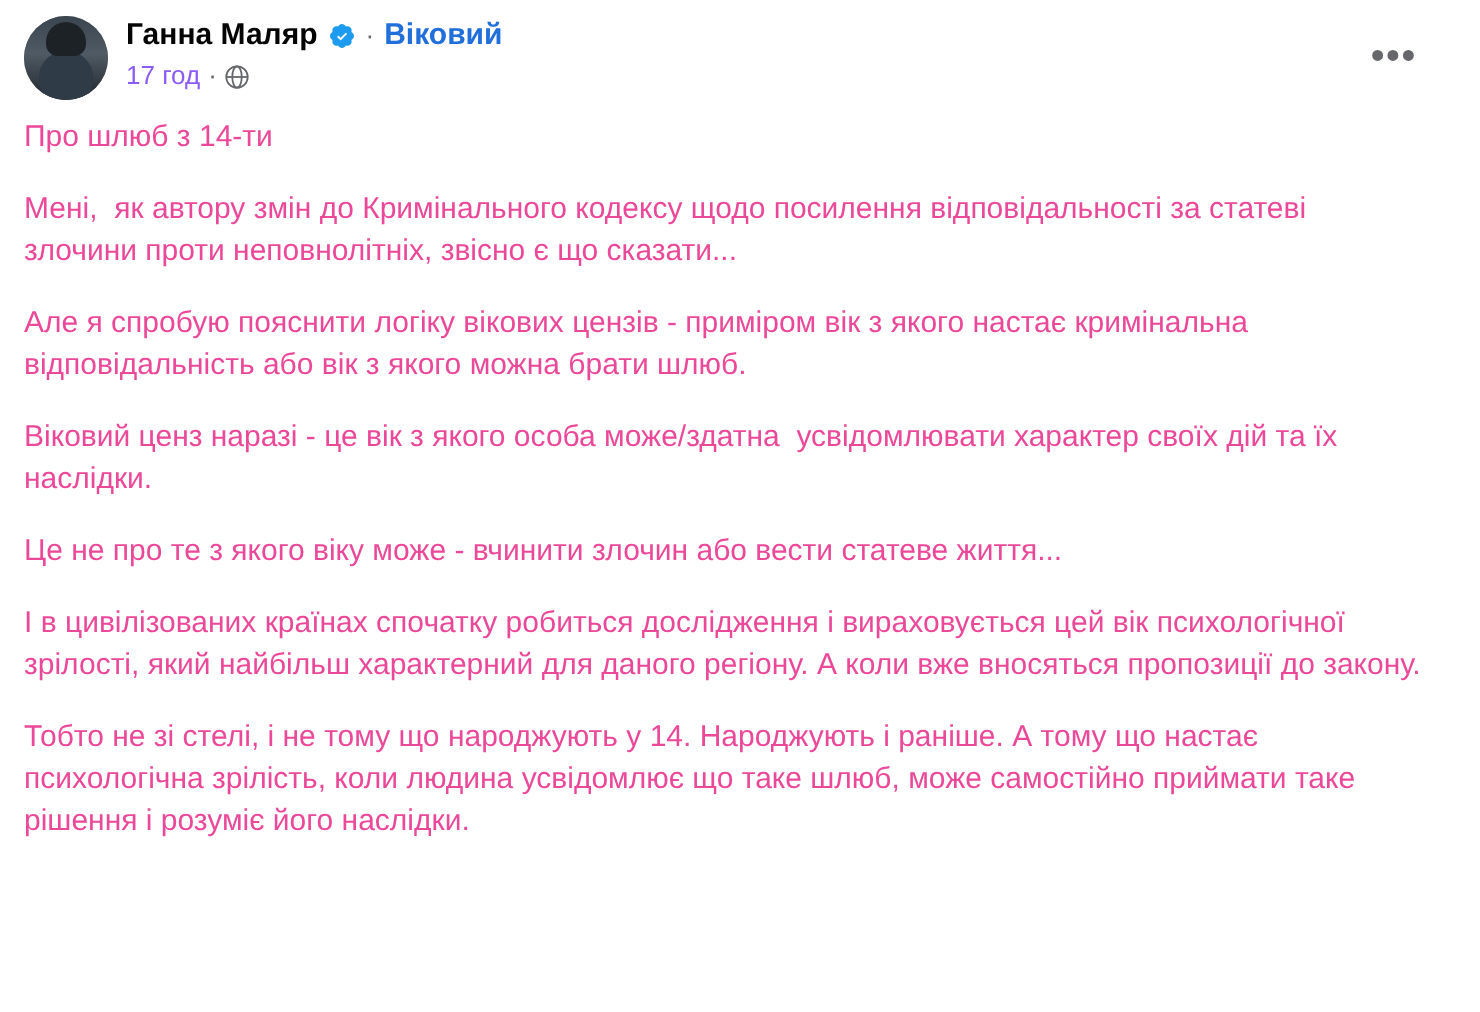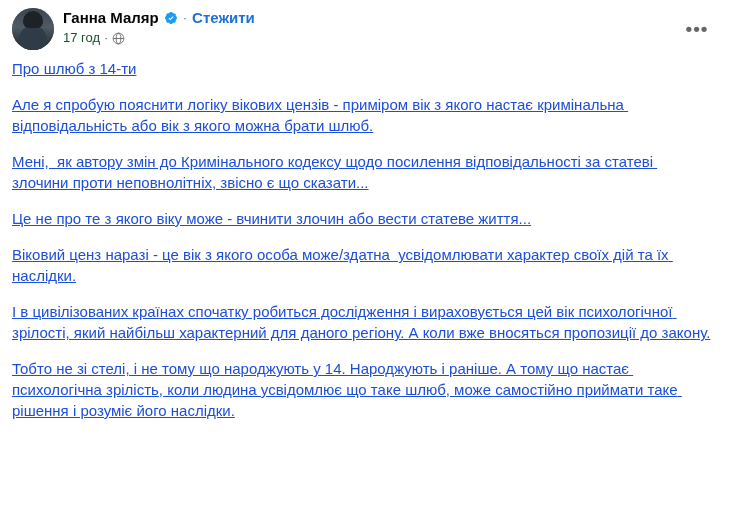--- a/index.html
+++ b/index.html
@@ -91,21 +91,21 @@
   }
   .meta-row {
     display: flex;
     align-items: center;
     margin-top: 3px;
     color: #65676b;
     font-size: 13px;
     line-height: 16px;
   }
   .meta-time {
-    color: #14532d;
+    color: #8b5cf6;
     font-size: 13px;
     cursor: pointer;
   }
   .meta-dot {
     margin: 0 4px;
     color: #65676b;
     font-size: 13px;
   }
   .globe-icon {
     width: 13px;
@@ -128,24 +128,23 @@
     letter-spacing: 1px;
     font-weight: bold;
     line-height: 10px;
   }
   .post-body {
     padding: 6px 12px 10px 12px;
   }
   .para {
     font-size: 15px;
     line-height: 21px;
-    color: #1d4ed8;
+    color: #ec4899;
     margin: 0 0 15px 0;
     white-space: pre-wrap;
-    text-decoration: underline;
   }
   .para:last-child {
     margin-bottom: 16px;
   }
 </style>
 </head>
 <body>
 
 <div class="post">
 
@@ -159,21 +158,21 @@
     <div class="header-text">
       <div class="name-row">
         <span class="author-name">Ганна Маляр</span>
         <span class="verified-badge">
           <svg viewBox="0 0 24 24" width="14" height="14" aria-hidden="true">
             <path fill="#1d9bf0" d="M22.25 12c0-1.43-.88-2.67-2.19-3.34.46-1.39.2-2.9-.81-3.91s-2.52-1.27-3.91-.81C14.67 2.63 13.43 1.75 12 1.75s-2.67.88-3.34 2.19c-1.39-.46-2.9-.2-3.91.81s-1.27 2.52-.81 3.91C2.63 9.33 1.75 10.57 1.75 12s.88 2.67 2.19 3.34c-.46 1.39-.2 2.9.81 3.91s2.52 1.27 3.91.81c.67 1.31 1.91 2.19 3.34 2.19s2.67-.88 3.34-2.19c1.39.46 2.9.2 3.91-.81s1.27-2.52.81-3.91c1.31-.67 2.19-1.91 2.19-3.34z"></path>
             <path fill="#ffffff" d="M10.84 15.93l-3.1-3.09 1.24-1.25 1.86 1.86 4.34-4.34 1.25 1.25-5.59 5.57z"></path>
           </svg>
         </span>
         <span class="dot-sep">·</span>
-        <span class="follow-link">Стежити</span>
+        <span class="follow-link">Віковий</span>
       </div>
       <div class="meta-row">
         <span class="meta-time">17 год</span>
         <span class="meta-dot">·</span>
         <span class="globe-icon">
           <svg viewBox="0 0 16 16" width="13" height="13" aria-hidden="true">
             <circle cx="8" cy="8" r="6.6" fill="none" stroke="#65676b" stroke-width="1.1"></circle>
             <ellipse cx="8" cy="8" rx="2.9" ry="6.6" fill="none" stroke="#65676b" stroke-width="1.1"></ellipse>
             <line x1="1.6" y1="8" x2="14.4" y2="8" stroke="#65676b" stroke-width="1.1"></line>
           </svg>
@@ -181,21 +180,21 @@
       </div>
     </div>
 
     <div class="more-button">
       <span>•••</span>
     </div>
   </div>
 
   <div class="post-body">
     <p class="para">Про шлюб з 14-ти</p>
+    <p class="para">Мені,  як автору змін до Кримінального кодексу щодо посилення відповідальності за статеві злочини проти неповнолітніх, звісно є що сказати...</p>
     <p class="para">Але я спробую пояснити логіку вікових цензів - приміром вік з якого настає кримінальна відповідальність або вік з якого можна брати шлюб.</p>
-    <p class="para">Мені,  як автору змін до Кримінального кодексу щодо посилення відповідальності за статеві злочини проти неповнолітніх, звісно є що сказати...</p>
+    <p class="para">Віковий ценз наразі - це вік з якого особа може/здатна  усвідомлювати характер своїх дій та їх наслідки.</p>
     <p class="para">Це не про те з якого віку може - вчинити злочин або вести статеве життя...</p>
-    <p class="para">Віковий ценз наразі - це вік з якого особа може/здатна  усвідомлювати характер своїх дій та їх наслідки.</p>
     <p class="para">І в цивілізованих країнах спочатку робиться дослідження і вираховується цей вік психологічної зрілості, який найбільш характерний для даного регіону. А коли вже вносяться пропозиції до закону.</p>
     <p class="para">Тобто не зі стелі, і не тому що народжують у 14. Народжують і раніше. А тому що настає психологічна зрілість, коли людина усвідомлює що таке шлюб, може самостійно приймати таке рішення і розуміє його наслідки.</p>
   </div>
 
 </div>
 
 </body></html>

